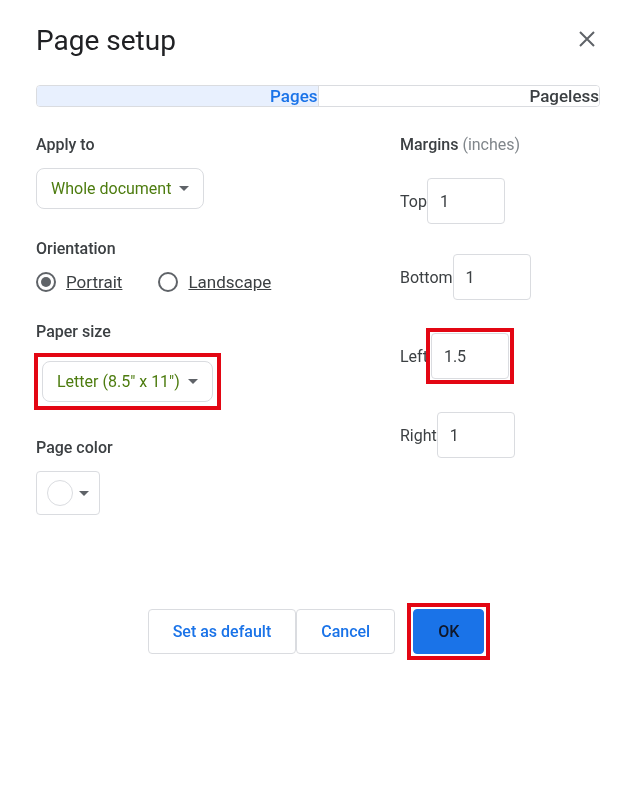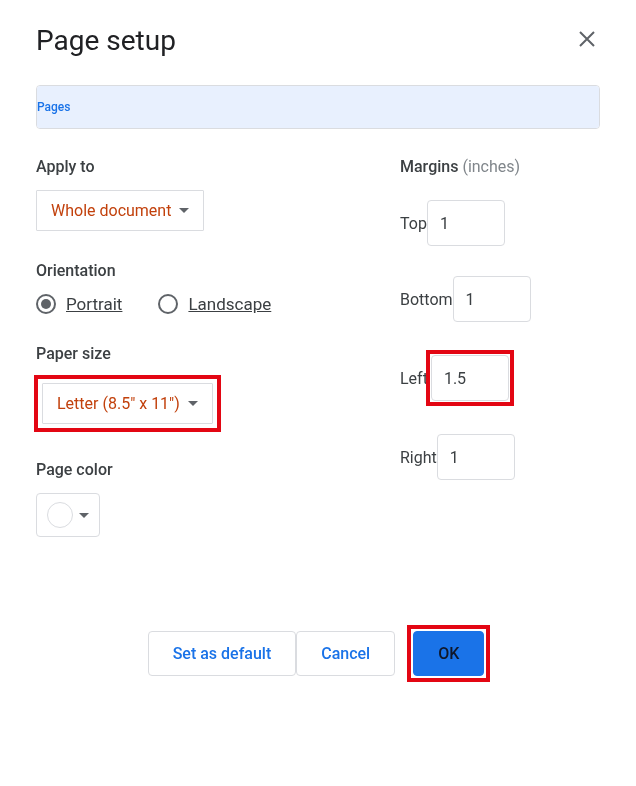--- a/index.html
+++ b/index.html
@@ -30,23 +30,23 @@
     }
     .tabs {
       display: flex;
       border: 1px solid #dadce0;
       border-radius: 4px;
       overflow: hidden;
       margin-bottom: 28px;
     }
     .tab {
       flex: 1;
-      text-align: left;
-      padding: 14px 0;
-      font-size: 12px;
+      text-align: right;
+      padding: 0 0;
+      font-size: 17px;
       cursor: pointer;
       background: #fff;
       color: #3c4043;
       font-weight: 500;
     }
     .tab.active {
       background: #e8f0fe;
       color: #1a73e8;
     }
     .tab + .tab {
@@ -71,24 +71,24 @@
       color: #3c4043;
     }
     .margins-unit {
       color: #80868b;
       font-weight: 400;
     }
     .dropdown {
       display: inline-flex;
       align-items: center;
       border: 1px solid #dadce0;
-      border-radius: 1px;
+      border-radius: 8px;
       padding: 10px 14px;
       font-size: 16px;
-      color: #c2410c;
+      color: #4d7c0f;
       cursor: pointer;
       gap: 8px;
       background: #fff;
     }
     .caret {
       width: 0; height: 0;
       border-left: 5px solid transparent;
       border-right: 5px solid transparent;
       border-top: 5px solid #5f6368;
     }
@@ -206,20 +206,21 @@
   <div class="title">Page setup</div>
   <div class="close-btn">
     <svg width="18" height="18" viewBox="0 0 18 18">
         <path d="M2 2 L16 16 M16 2 L2 16" stroke="#5f6368" stroke-width="2" fill="none"></path>
       </svg>
   </div>
 </div>
 
 <div class="tabs">
   <div class="tab active">Pages</div>
+  <div class="tab">Pageless</div>
 </div>
 
 <div class="content">
   <div class="left-col">
 
     <div class="section">
       <span class="section-label">Apply to</span>
       <div class="dropdown">
         <span>Whole document</span>
         <span class="caret"></span>

